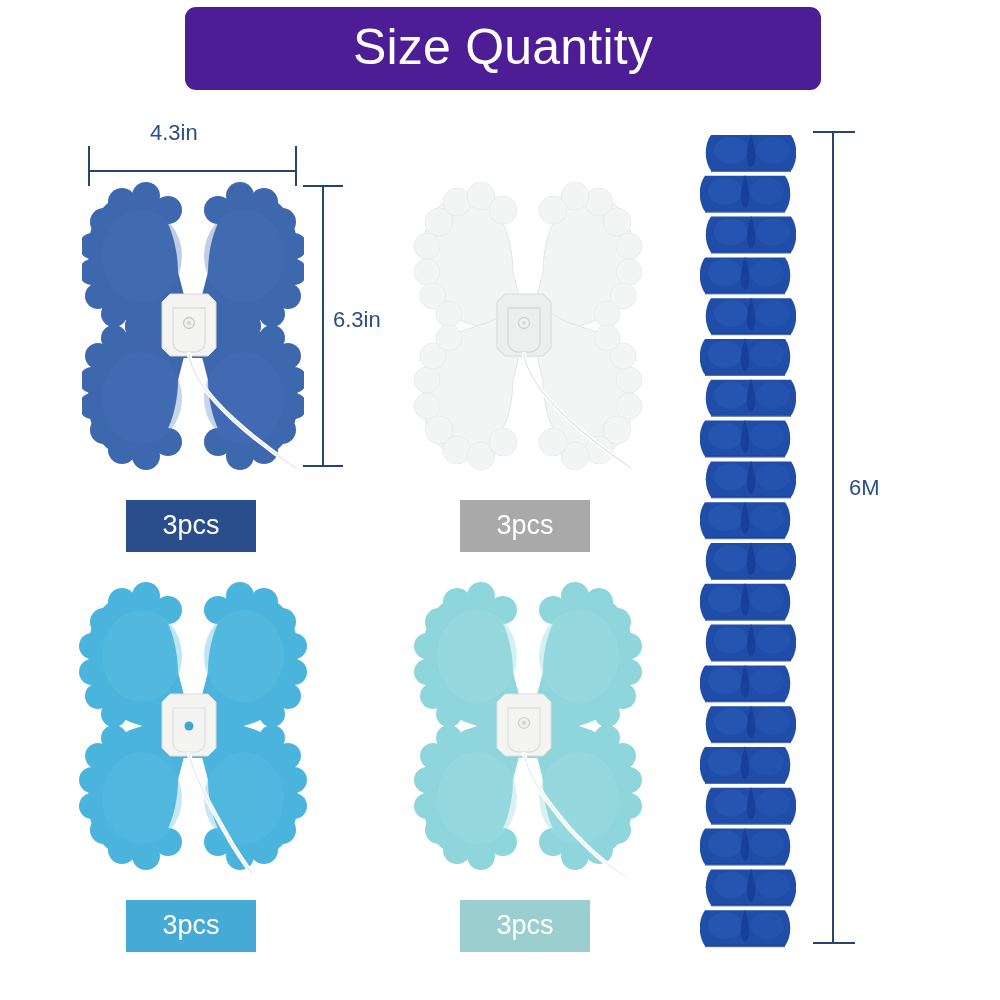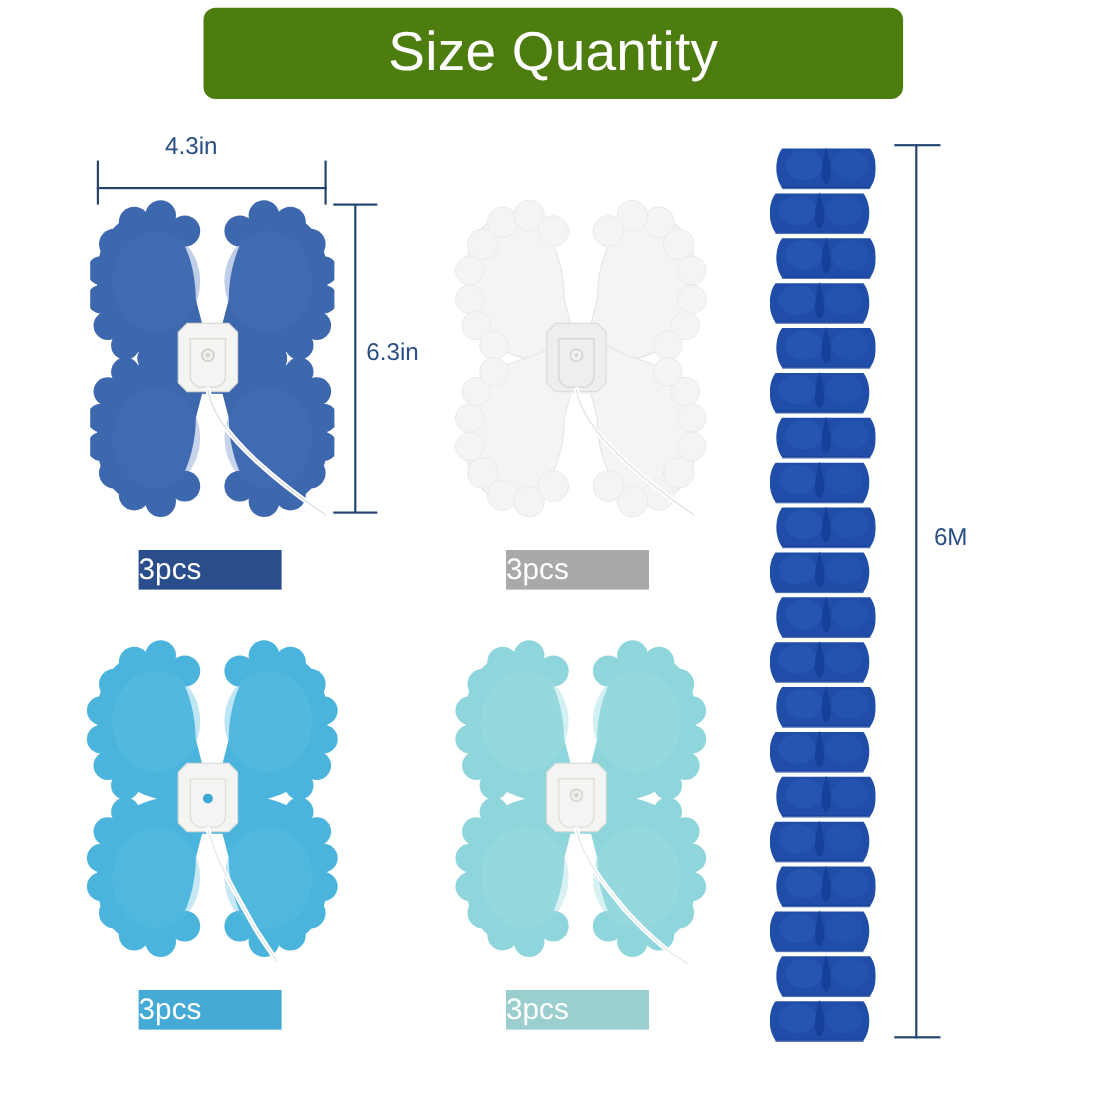--- a/index.html
+++ b/index.html
@@ -30,37 +30,37 @@
   .dim-label{
     position:absolute;color:#2A4E86;font-size:22px;line-height:1;white-space:nowrap;
   }
 
   
   .pad{position:absolute;}
   .pad svg{display:block;width:100%;height:100%;overflow:visible;}
 
   
   .badge{
-    position:absolute;height:36px;
-    display:flex;align-items:center;
+    position:absolute;height:52px;
+    display:flex;align-items:center;justify-content:center;
   }
   .badge span{
     color:#ffffff;font-size:27px;line-height:1;transform:translateY(-1px);
   }
 
   
   .strip{position:absolute;}
   .strip svg{display:block;width:100%;height:100%;}
 </style>
 </head>
 <body>
 
 <div id="stage">
 
-  <div class="banner" style="background: #4d7c0f;">
+  <div class="banner" style="background: #4c1d95;">
     <div class="banner-text" style="color: rgb(255, 255, 255);">Size Quantity</div>
   </div>
 
   <div>
     <div class="dimline dim-h-bar" style="left: 88px; top: 170px; width: 209px; background: rgb(35, 69, 111);"></div>
     <div class="dimline dim-v-bar" style="left: 88px; top: 146px; height: 40px; background: rgb(35, 69, 111);"></div>
     <div class="dimline dim-v-bar" style="left: 295px; top: 146px; height: 40px; background: rgb(35, 69, 111);"></div>
     <div class="dim-label" style="left: 150px; top: 122px; color: rgb(42, 78, 134);">4.3in</div>
   </div>
 

